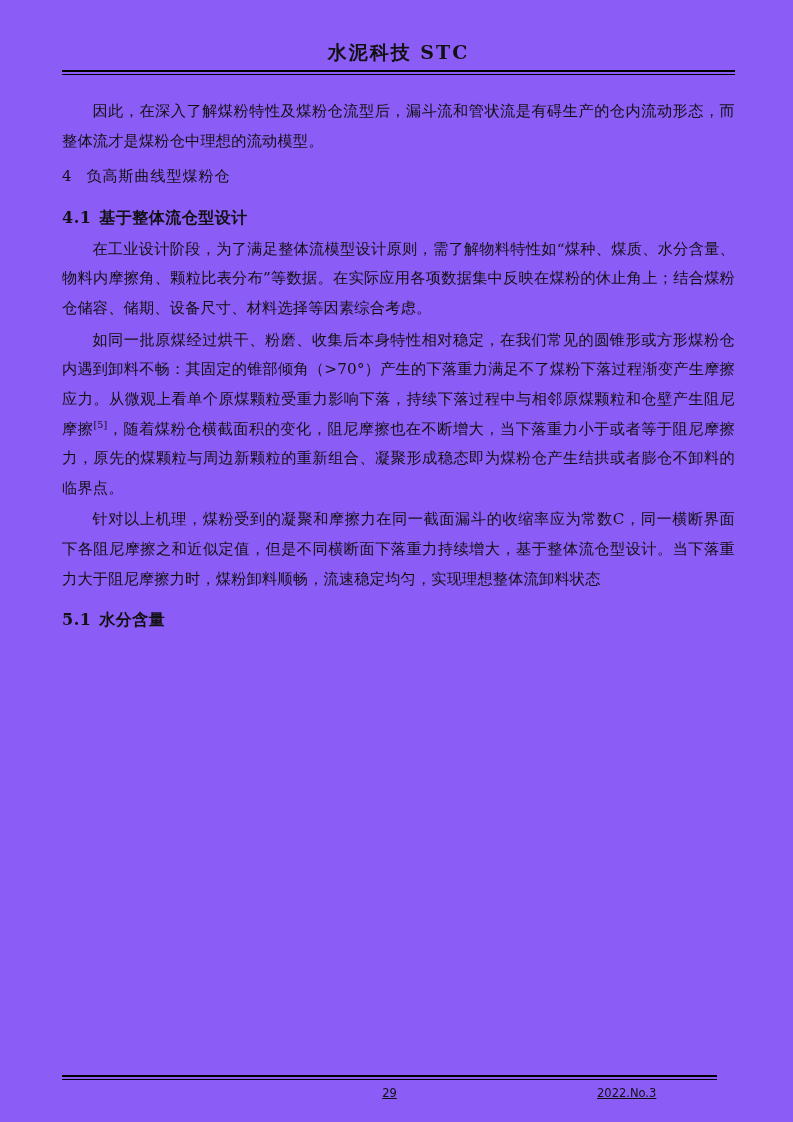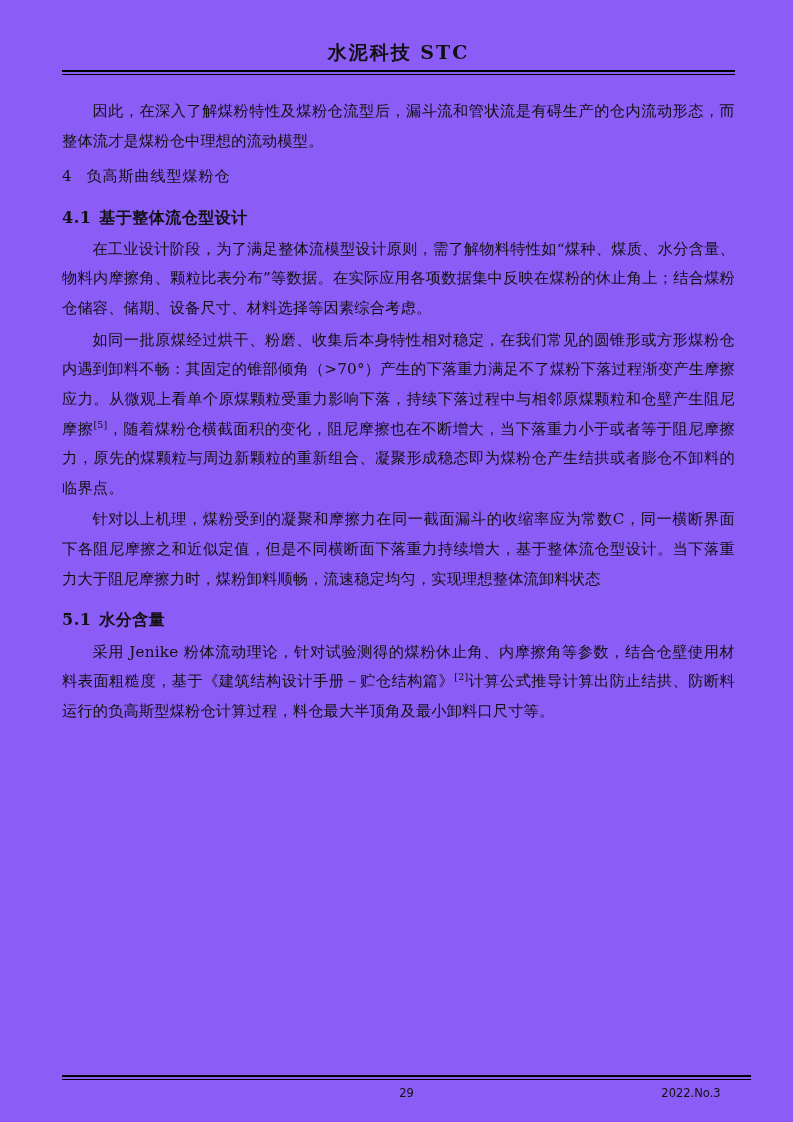--- a/index.html
+++ b/index.html
@@ -80,22 +80,23 @@
     font-size: 9.5px;
     vertical-align: super;
   }
   .latin {
     font-family: "DejaVu Serif", "Liberation Serif", serif;
   }
   
   .footer {
     position: absolute;
     left: 62px;
-    right: 42px;
+    right: 76px;
     bottom: 22px;
+    text-decoration: underline;
   }
   .footer-rule {
     border-top: 2px solid #000;
   }
   .footer-rule-thin {
     border-top: 1px solid #000;
     margin-top: 2px;
   }
   .footer-row {
     display: flex;
@@ -105,21 +106,21 @@
     font-size: 11.5px;
     font-family: "DejaVu Sans", "Liberation Sans", sans-serif;
   }
   .footer-left { width: 120px; }
   .footer-center {
     flex: 1;
     text-align: center;
   }
   .footer-right {
     width: 120px;
-    text-align: center;
+    text-align: left;
   }
 </style>
 </head>
 <body>
 
 <div class="page">
   <div class="page-inner">
 
     <div class="header">
       <div class="header-title">
@@ -145,21 +146,20 @@
       <p class="para">在工业设计阶段，为了满足整体流模型设计原则，需了解物料特性如“煤种、煤质、水分含量、物料内摩擦角、颗粒比表分布”等数据。在实际应用各项数据集中反映在煤粉的休止角上；结合煤粉仓储容、储期、设备尺寸、材料选择等因素综合考虑。</p>
 
       <p class="para"><span>如同一批原煤经过烘干、粉磨、收集后本身特性相对稳定，在我们常见的圆锥形或方形煤粉仓内遇到卸料不畅：其固定的锥部倾角（&gt;70°）产生的下落重力满足不了煤粉下落过程渐变产生摩擦应力。从微观上看单个原煤颗粒受重力影响下落，持续下落过程中与相邻原煤颗粒和仓壁产生阻尼摩擦</span><sup class="ref latin">[5]</sup><span>，随着煤粉仓横截面积的变化，阻尼摩擦也在不断增大，当下落重力小于或者等于阻尼摩擦力，原先的煤颗粒与周边新颗粒的重新组合、凝聚形成稳态即为煤粉仓产生结拱或者膨仓不卸料的临界点。</span></p>
 
       <p class="para">针对以上机理，煤粉受到的凝聚和摩擦力在同一截面漏斗的收缩率应为常数C，同一横断界面下各阻尼摩擦之和近似定值，但是不同横断面下落重力持续增大，基于整体流仓型设计。当下落重力大于阻尼摩擦力时，煤粉卸料顺畅，流速稳定均匀，实现理想整体流卸料状态</p>
 
       <h3 class="subsec">
         <span class="num latin">5.1</span><span>水分含量</span>
       </h3>
 
-      <p class="para"><span>采用 Jenike 粉体流动理论，针对试验测得的煤粉休止角、内摩擦角等参数，结合仓壁使用材料表面粗糙度，基于《建筑结构设计手册－贮仓结构篇》</span><sup class="ref latin">[2]</sup><span>计算公式推导计算出防止结拱、防断料运行的负高斯型煤粉仓计算过程，料仓最大半顶角及最小卸料口尺寸等。</span></p>
 
     </div>
   </div>
 
   <div class="footer">
     <div class="footer-rule"></div>
     <div class="footer-rule-thin"></div>
     <div class="footer-row">
       <div class="footer-left"></div>
       <div class="footer-center">29</div>

